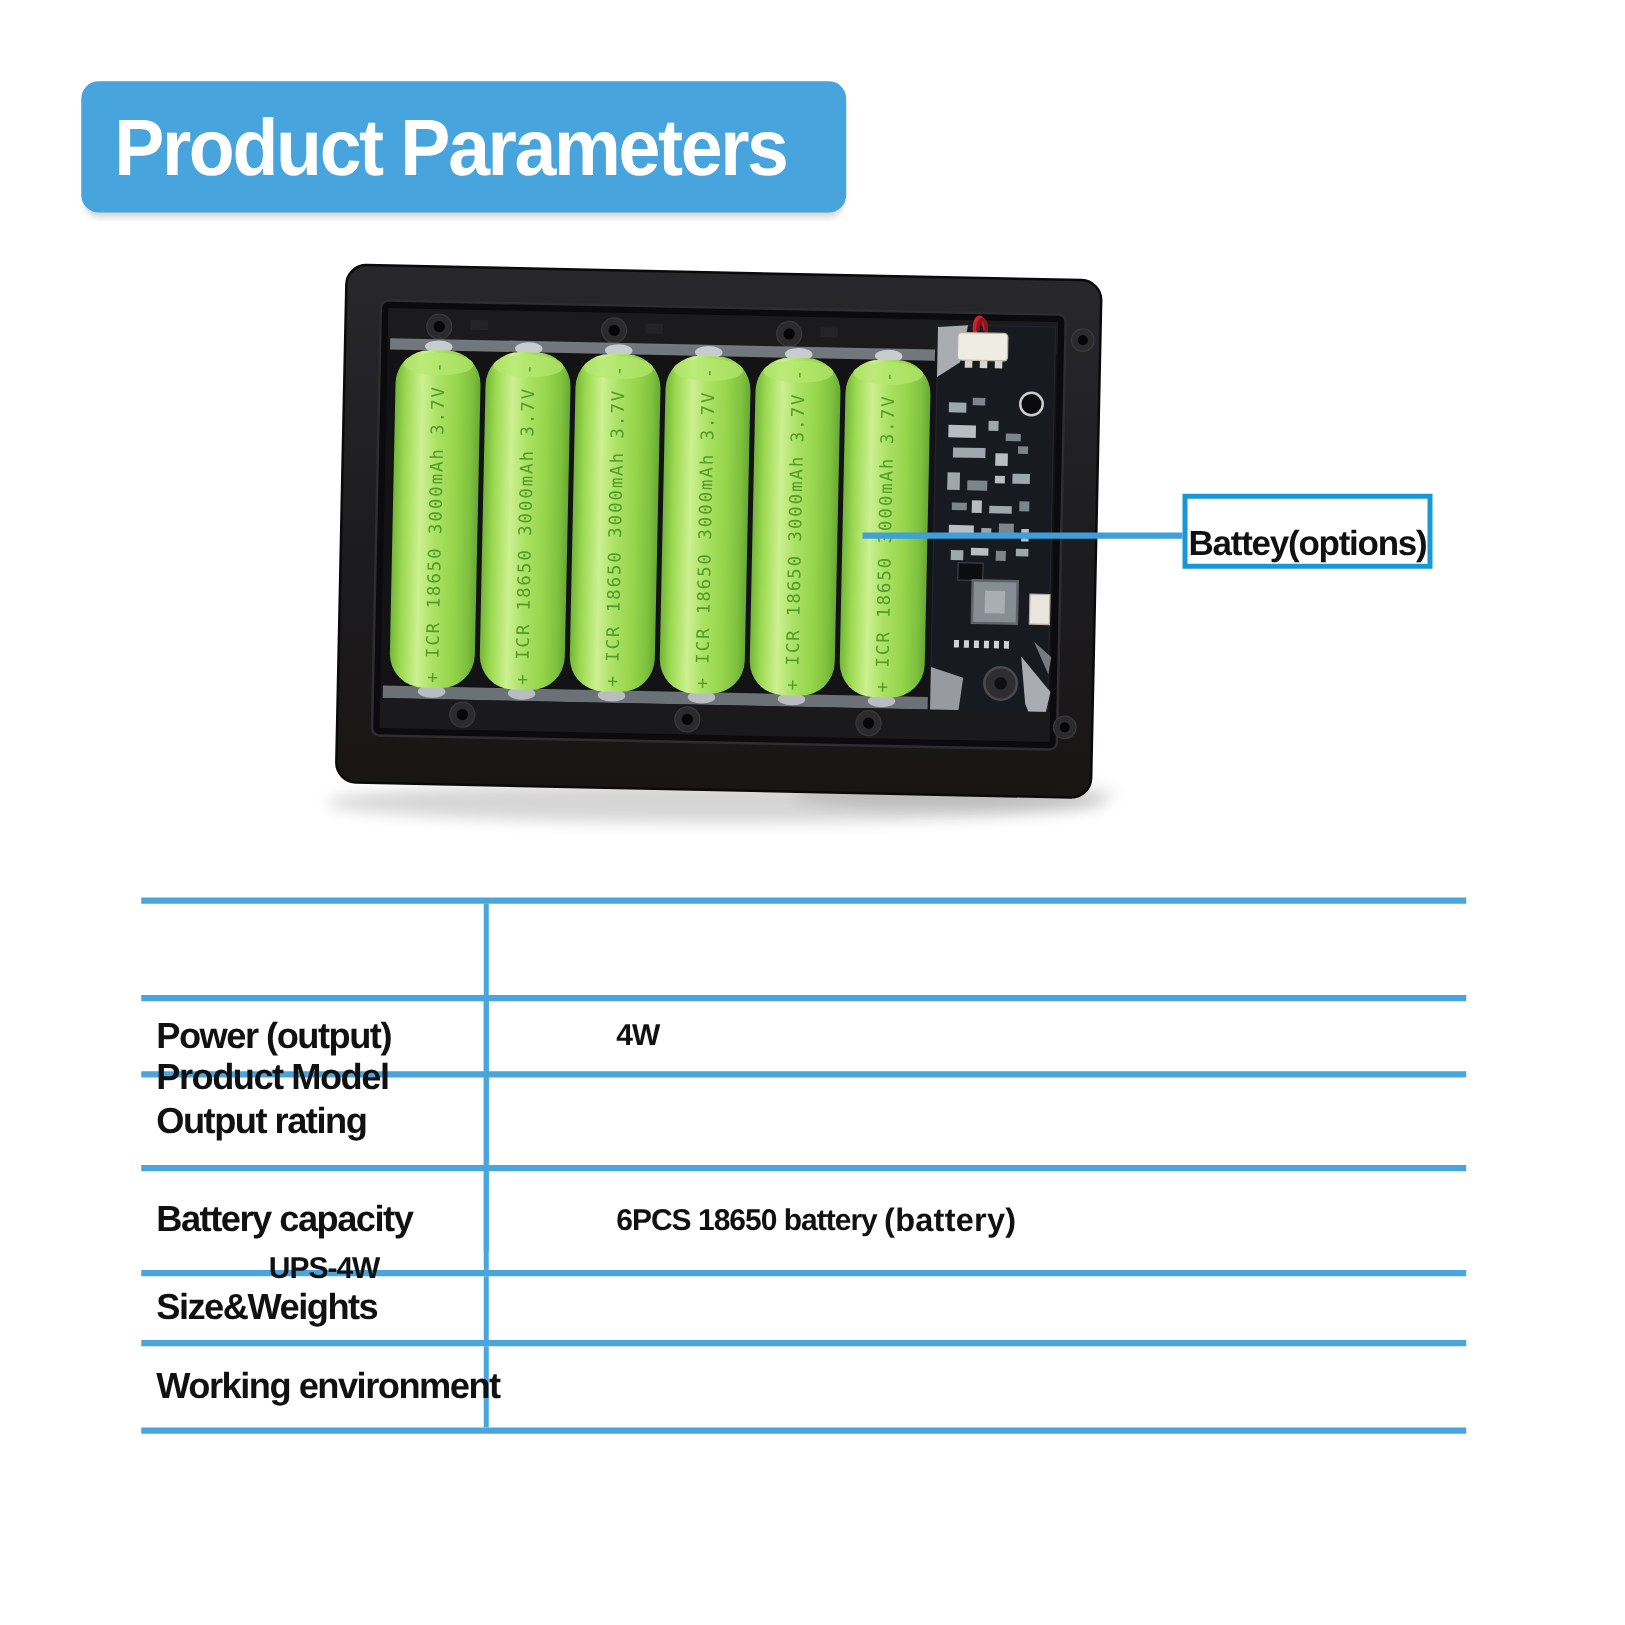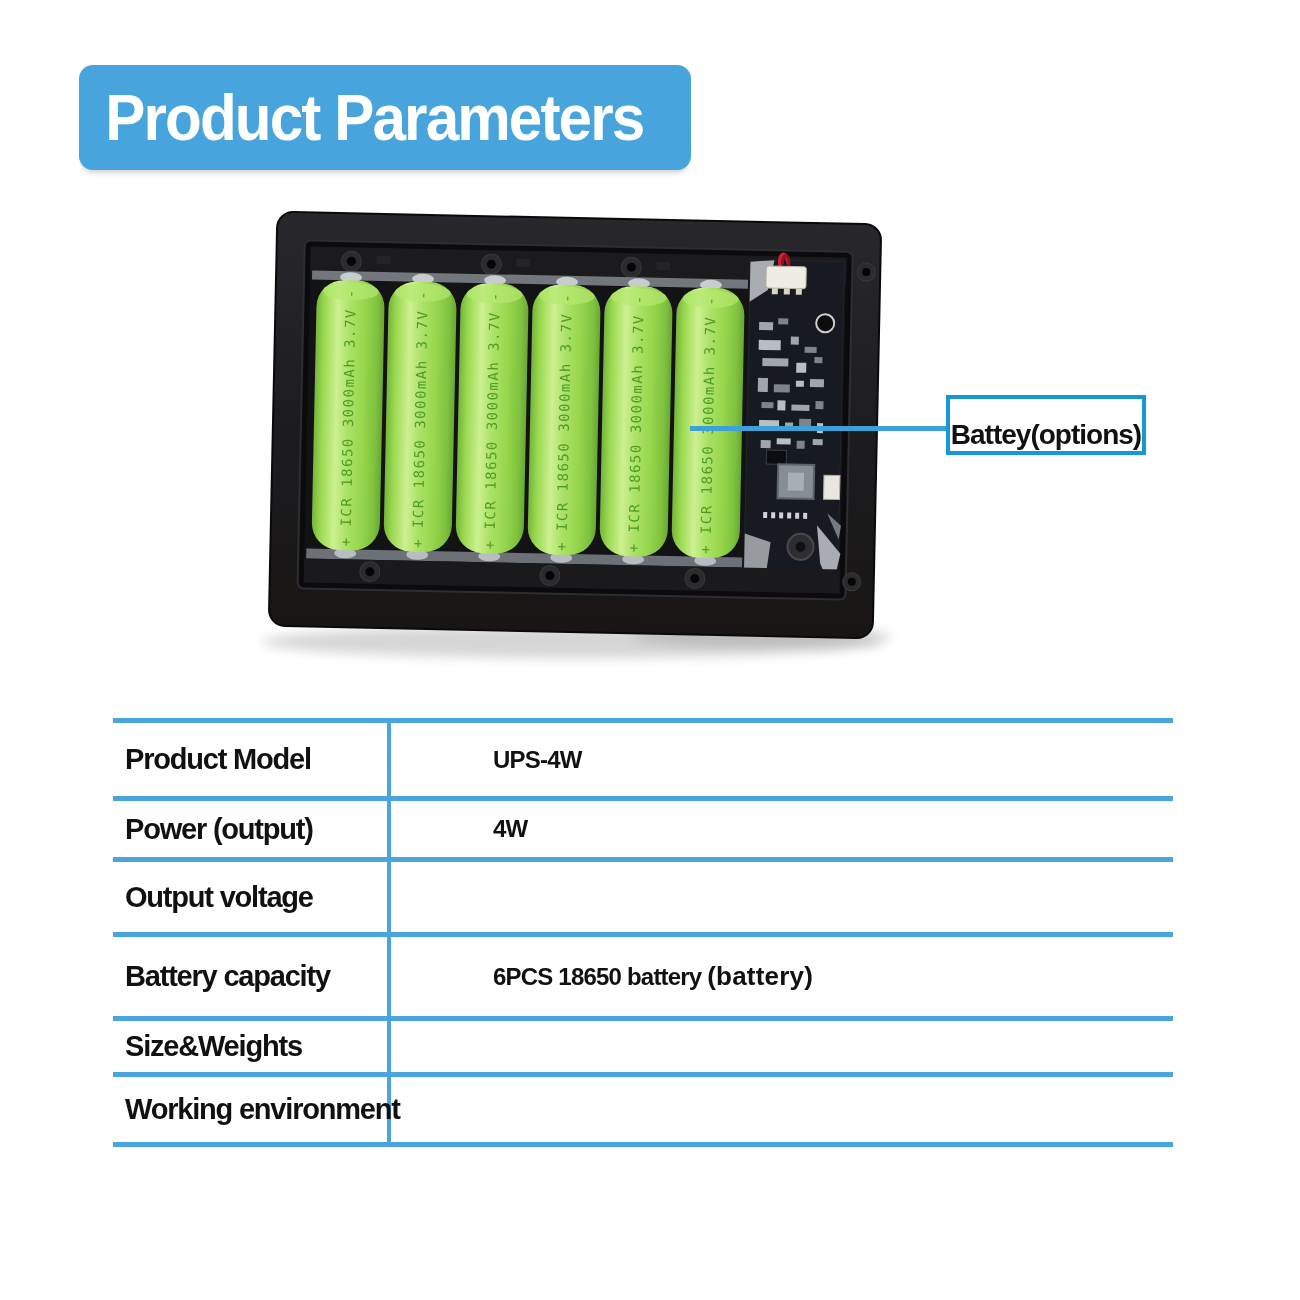--- a/index.html
+++ b/index.html
@@ -11,21 +11,21 @@
   }
   *{box-sizing:border-box;}
   html,body{margin:0;padding:0;}
   body{
     width:1300px;height:1300px;position:relative;background:#ffffff;
     font-family:"Liberation Sans",sans-serif;overflow:hidden;
   }
 
   
   .banner{
-    position:absolute;left:79px;top:65px;width:612px;height:105px;
+    position:absolute;left:65px;top:65px;width:612px;height:105px;
     background:var(--banner-blue);border-radius:14px;
     box-shadow:0 6px 5px -3px rgba(0,0,0,0.18);
     display:flex;align-items:center;
   }
   .banner-title{
     color:#ffffff;font-weight:bold;font-size:64px;letter-spacing:-2px;
     padding-left:28px;white-space:nowrap;
     transform:scaleX(0.94);transform-origin:left center;
   }
 
@@ -46,21 +46,21 @@
   .callout-label{
     font-weight:bold;font-size:28px;letter-spacing:-1px;color:var(--ink);white-space:nowrap;
   }
 
   
   .spec-table{
     position:absolute;left:113px;top:718px;width:1060px;
     border-top:5px solid var(--line-blue);
   }
   .spec-row{display:flex;border-bottom:5px solid var(--line-blue);}
-  .spec-row:nth-child(1){height:78px;}
+  .spec-row:nth-child(1){height:78px;flex-direction:column;}
   .spec-row:nth-child(2){height:61px;}
   .spec-row:nth-child(3){height:75px;}
   .spec-row:nth-child(4){height:84px;}
   .spec-row:nth-child(5){height:56px;}
   .spec-row:nth-child(6){height:70px;}
   .spec-label{
     width:278px;flex:0 0 278px;border-right:4px solid var(--line-blue);
     display:flex;align-items:center;padding-left:12px;
     font-weight:bold;font-size:29px;letter-spacing:-1.2px;color:var(--ink);
     white-space:nowrap;
@@ -280,21 +280,21 @@
 <div class="spec-table">
   <div class="spec-row">
     <div class="spec-label">Product Model</div>
     <div class="spec-value"><span>UPS-4W</span></div>
   </div>
   <div class="spec-row">
     <div class="spec-label">Power (output)</div>
     <div class="spec-value"><span>4W</span></div>
   </div>
   <div class="spec-row">
-    <div class="spec-label">Output voltage</div>
+    <div class="spec-label">Output rating</div>
   </div>
   <div class="spec-row">
     <div class="spec-label">Battery capacity</div>
     <div class="spec-value"><span>6PCS 18650 battery </span><span class="value-suffix">(battery)</span></div>
   </div>
   <div class="spec-row">
     <div class="spec-label">Size&amp;Weights</div>
   </div>
   <div class="spec-row">
     <div class="spec-label">Working environment</div>

